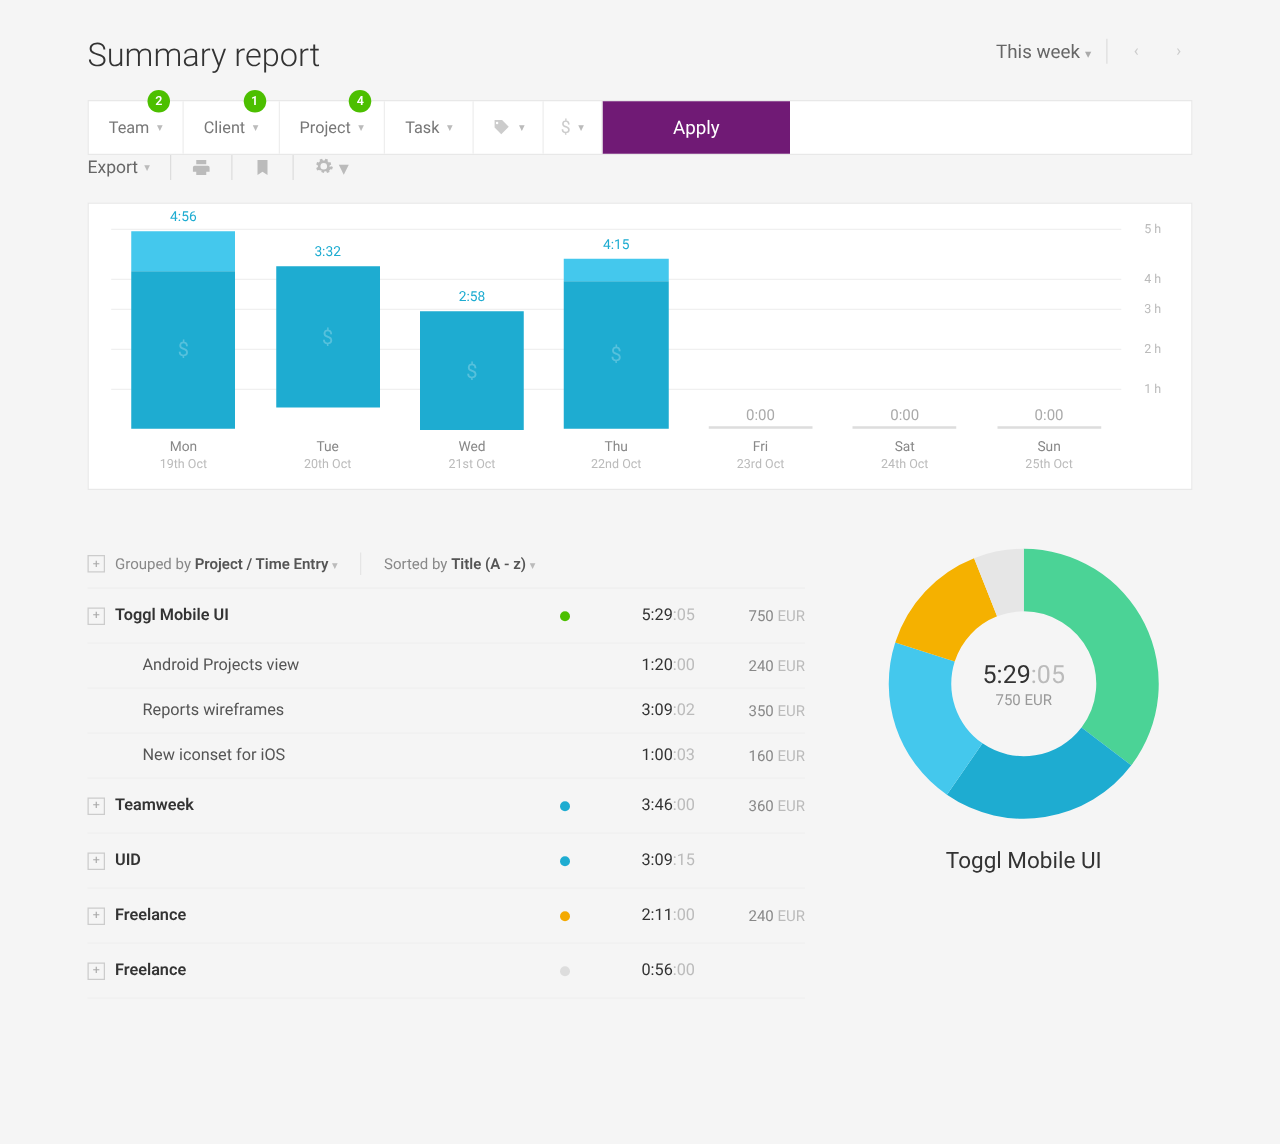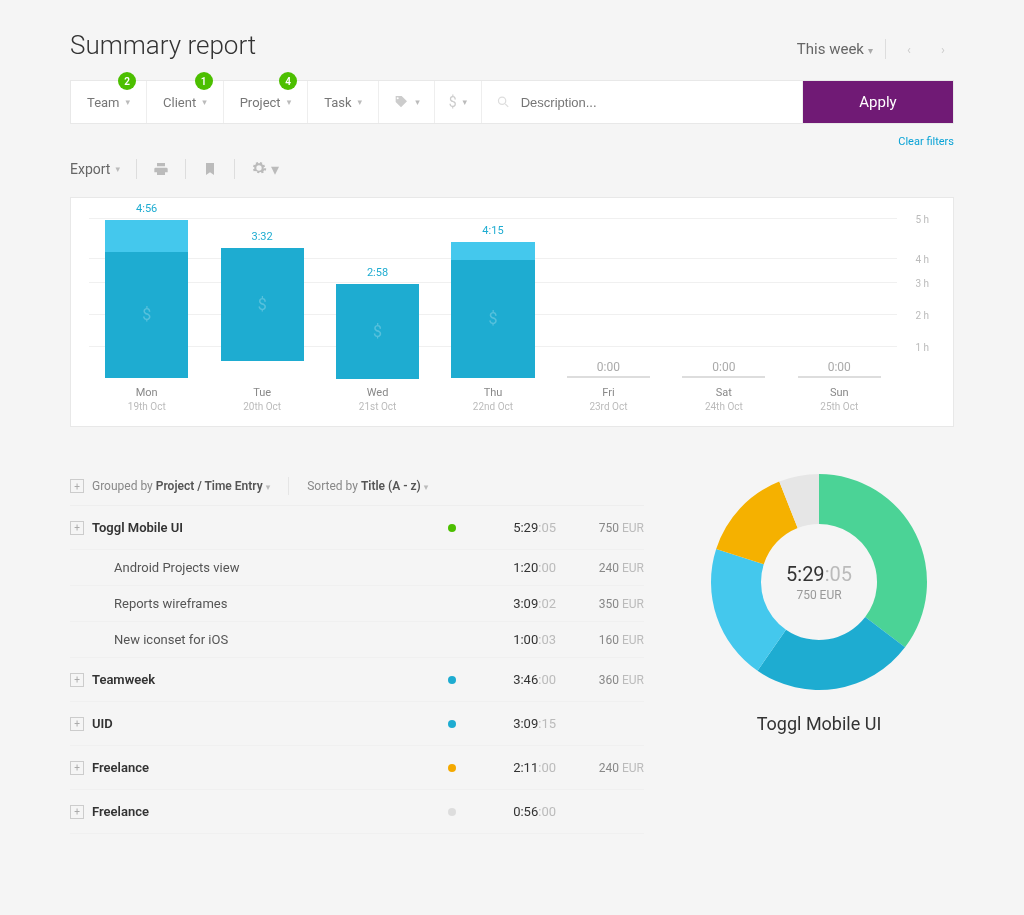--- a/index.html
+++ b/index.html
@@ -5,21 +5,21 @@
 * { box-sizing: border-box; margin: 0; padding: 0; }
 body {
   font-family: -apple-system, BlinkMacSystemFont, "Segoe UI", Roboto, Helvetica, Arial, sans-serif;
   background: #f5f5f5;
   color: #333;
   width: 1024px;
 }
 .container { padding: 30px 70px; }
 
 
-.header { display: flex; justify-content: space-between; align-items: flex-end; margin-bottom: 20px; }
+.header { display: flex; justify-content: space-between; align-items: flex-start; margin-bottom: 20px; }
 .page-title { font-size: 26px; font-weight: 300; color: #333; }
 .date-range { display: flex; align-items: center; gap: 12px; color: #666; font-size: 15px; }
 .date-range .caret { font-size: 10px; color: #aaa; margin-left: 4px; }
 .nav-arrow { width: 22px; height: 22px; display: flex; align-items: center; justify-content: center; color: #ccc; cursor: pointer; font-size: 13px; }
 
 
 .filter-bar { display: flex; background: #fff; border: 1px solid #e8e8e8; height: 44px; }
 .filter-item {
   position: relative;
   display: flex; align-items: center;
@@ -173,30 +173,22 @@
     <div class="filter-item filter-icon-only">
       <svg class="ico" viewBox="0 0 24 24">
           <path fill="currentColor" d="M21 11l-8-8H4v9l8 8 9-9zM7 8a1.5 1.5 0 110-3 1.5 1.5 0 010 3z"></path>
         </svg>
       <span class="caret" style="margin-left:6px">▾</span>
     </div>
     <div class="filter-item filter-icon-only">
       <span style="font-size:14px;color:#ccc">$</span>
       <span class="caret" style="margin-left:6px">▾</span>
     </div>
-    <div class="filter-desc">
-      <svg class="ico" viewBox="0 0 24 24" style="color:#ddd">
-          <circle cx="10" cy="10" r="6" fill="none" stroke="currentColor" stroke-width="2"></circle>
-          <line x1="15" y1="15" x2="20" y2="20" stroke="currentColor" stroke-width="2"></line>
-        </svg>
-      <input type="text" style="border: none; outline: none; font-size: 13px; color: rgb(136, 136, 136); background: transparent; width: 100%;" placeholder="Description...">
-    </div>
     <div class="apply-btn">Apply</div>
   </div>
-  <div class="clear-filters"><a>Clear filters</a></div>
 
   <div class="totals-row">
     <div class="totals-right">
       <span class="export-btn">
           <span>Export</span>
           <span class="caret">▾</span>
         </span>
       <span class="sep"></span>
       <span class="icon-btn">
         <svg class="ico" viewBox="0 0 24 24">

